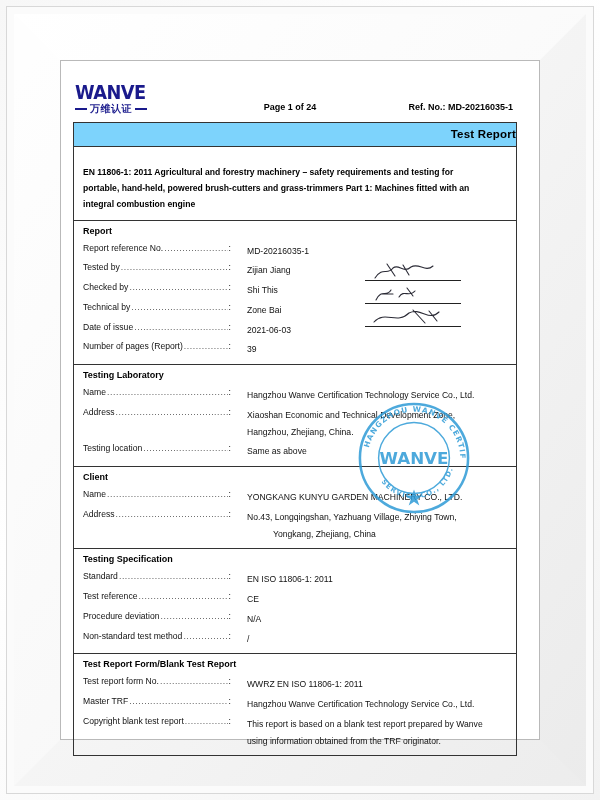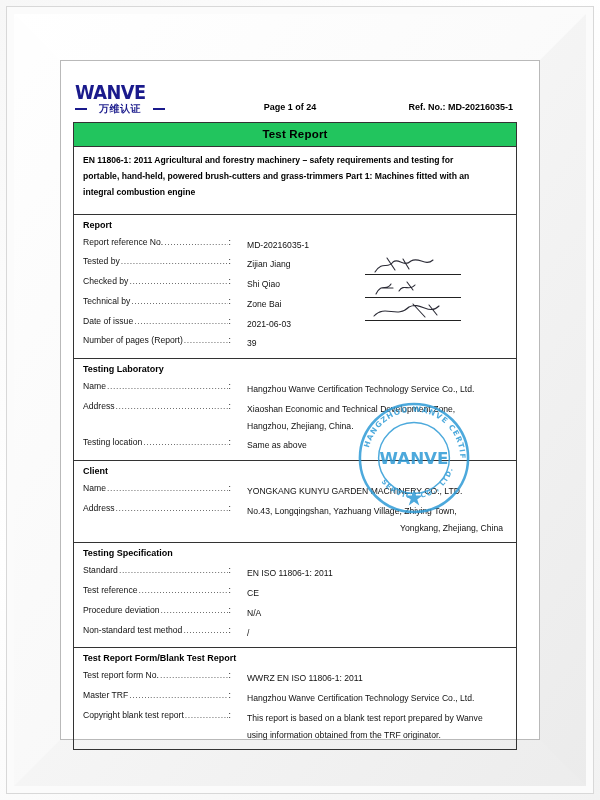--- a/index.html
+++ b/index.html
@@ -81,21 +81,21 @@
     letter-spacing: -0.5px;
     color: #1a1a8c;
     line-height: 1;
     font-stretch: condensed;
     transform: scaleX(1.04);
     transform-origin: left center;
   }
   .logo-sub {
     display: flex;
     align-items: center;
-    gap: 12px;
+    gap: 3px;
     margin-top: 2px;
   }
   .logo-sub .bar {
     flex: 0 0 12px;
     height: 1.5px;
     background: #1a1a8c;
   }
   .logo-cn {
     font-family: "DejaVu Sans", sans-serif;
     font-weight: bold;
@@ -123,36 +123,37 @@
     margin-top: 36px;
   }
 
   
   #doc-table {
     margin-top: 6px;
     border: 1.5px solid #333;
     width: 100%;
   }
   .title-bar {
-    background: #22c55e;
+    background: #7dd3fc;
     border-bottom: 1.5px solid #333;
-    text-align: center;
+    text-align: right;
     font-size: 11.5px;
     font-weight: bold;
     padding: 5px 0 6px 0;
     letter-spacing: 0.2px;
   }
   .standard-block {
     border-bottom: 1.5px solid #333;
-    padding: 6px 9px 13px 9px;
+    padding: 6px 9px 7px 9px;
     font-size: 8.6px;
     font-weight: bold;
     line-height: 1.85;
     text-align: justify;
     text-justify: inter-word;
+    margin-top: 12px;
   }
   .standard-block > span { display: block; }
 
   .section { border-bottom: 1.5px solid #333; padding: 5px 9px 6px 9px; }
   .section:last-child { border-bottom: none; }
   .section-title {
     font-size: 9px;
     font-weight: bold;
     margin-bottom: 4px;
   }
@@ -277,21 +278,21 @@
                 <span class="colon">:</span>
               </div>
               <div class="value">Zijian Jiang</div>
             </div>
             <div class="row">
               <div class="label">
                 <span class="ltext">Checked by</span>
                 <span class="leader">............................................................</span>
                 <span class="colon">:</span>
               </div>
-              <div class="value">Shi Qiao</div>
+              <div class="value">Shi This</div>
             </div>
             <div class="row">
               <div class="label">
                 <span class="ltext">Technical by</span>
                 <span class="leader">............................................................</span>
                 <span class="colon">:</span>
               </div>
               <div class="value">Zone Bai</div>
             </div>
             <div class="row">
@@ -376,21 +377,21 @@
               <div class="value">YONGKANG KUNYU GARDEN MACHINERY CO., LTD.</div>
             </div>
             <div class="row">
               <div class="label">
                 <span class="ltext">Address</span>
                 <span class="leader">............................................................</span>
                 <span class="colon">:</span>
               </div>
               <div class="value justified">
                 <span>No.43, Longqingshan, Yazhuang Village, Zhiying Town,</span>
-                <span style="padding-left: 26px; text-align: right;">Yongkang, Zhejiang, China</span>
+                <span style="padding-left: 26px;">Yongkang, Zhejiang, China</span>
               </div>
             </div>
           </div>
         </div>
         <div class="section">
           <div class="section-title">Testing Specification</div>
           <div>
             <div class="row">
               <div class="label">
                 <span class="ltext">Standard</span>

